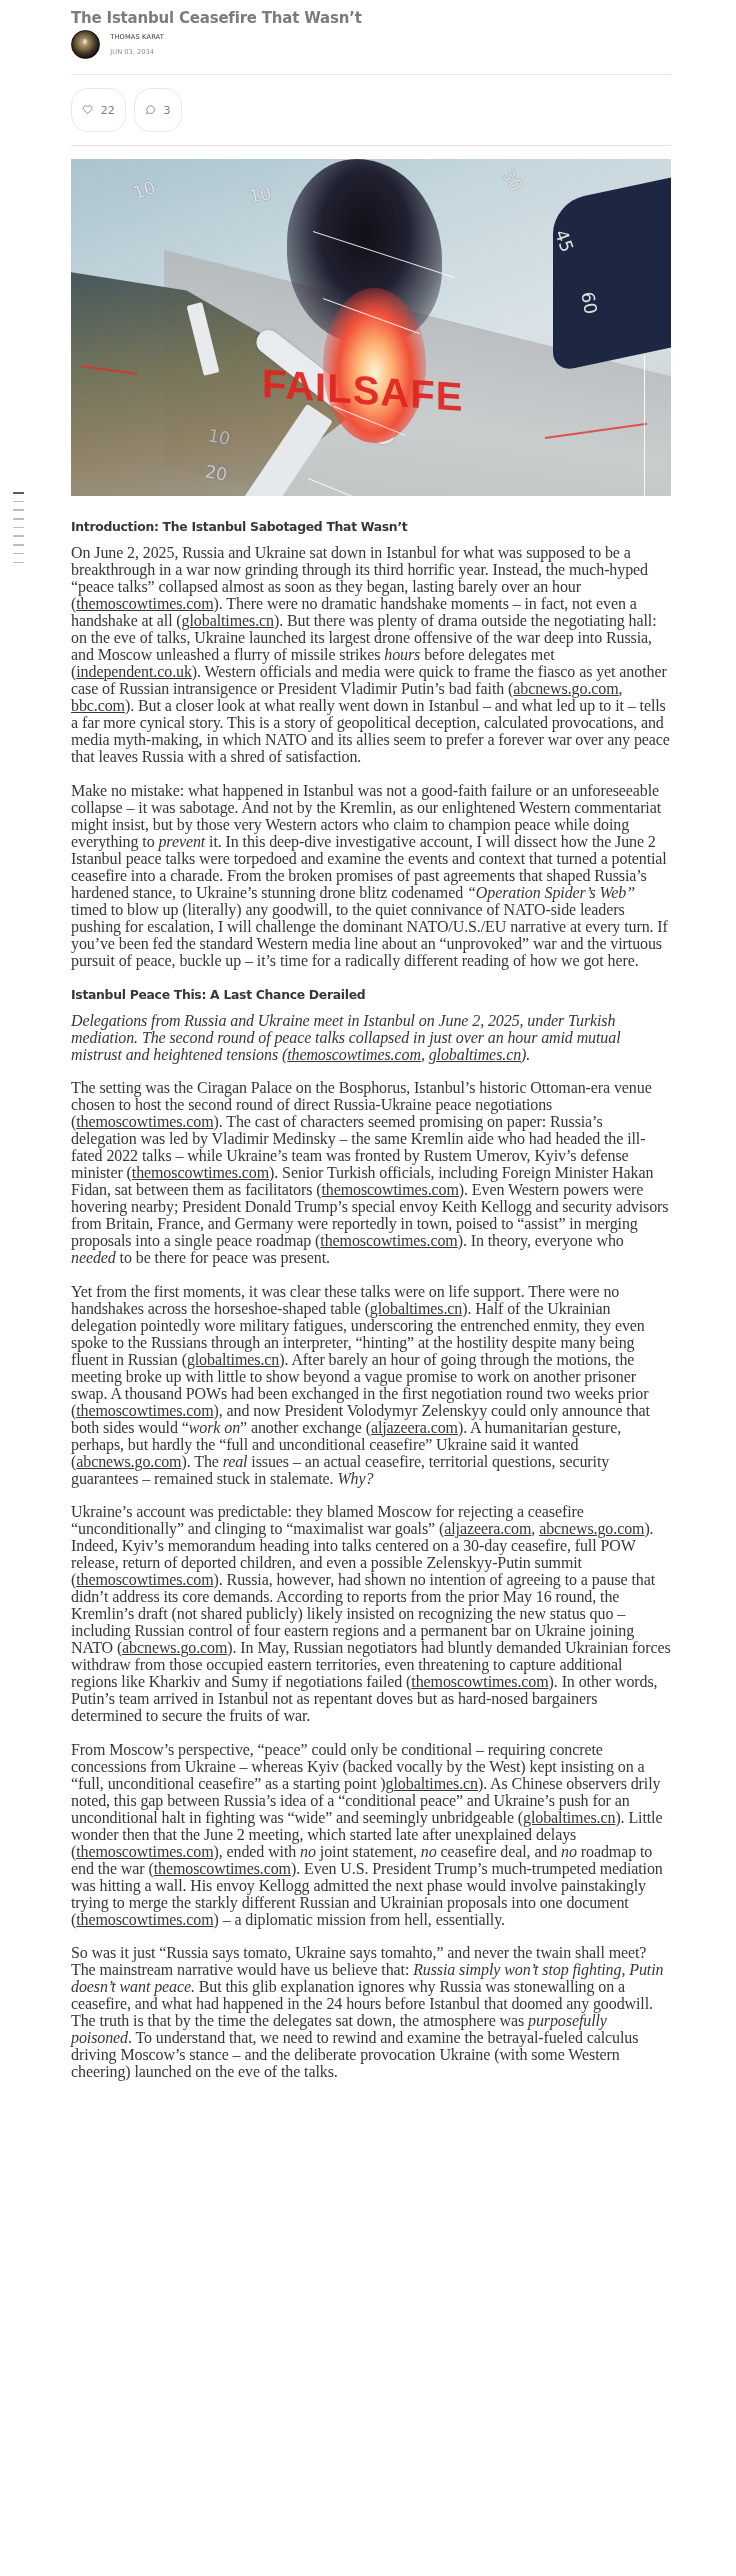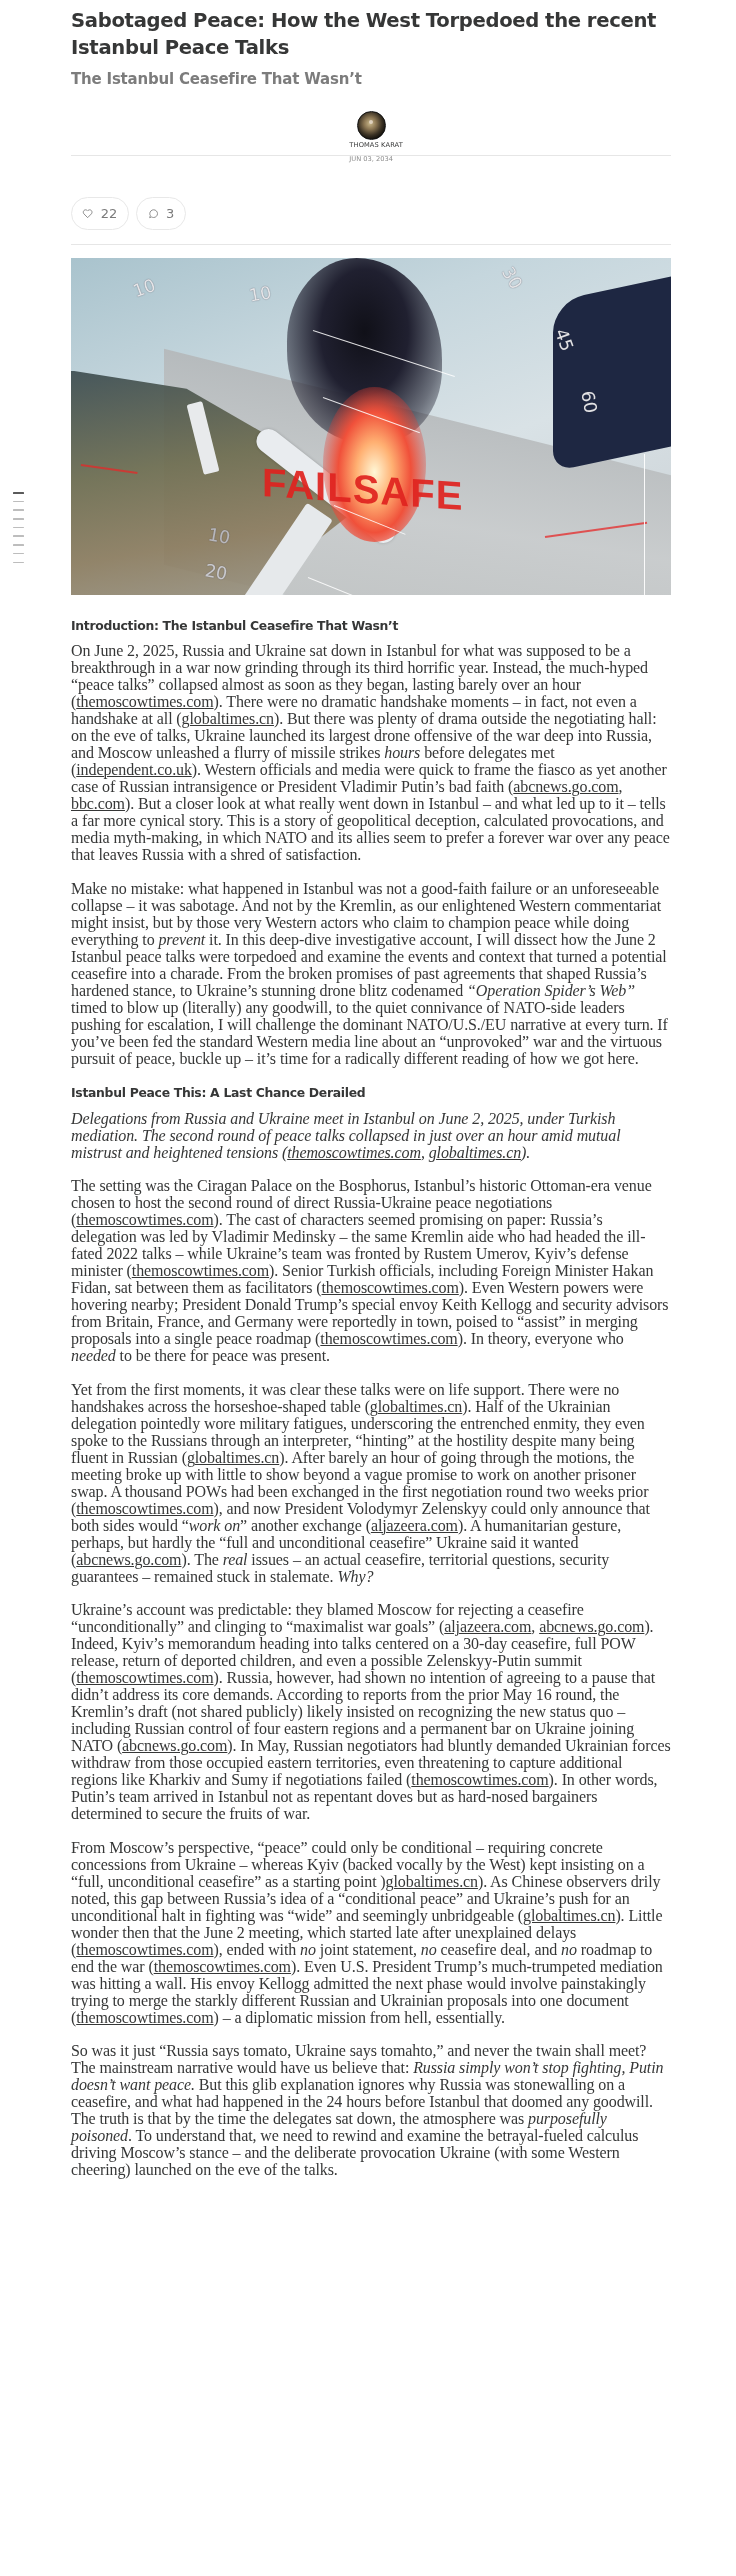--- a/index.html
+++ b/index.html
@@ -47,23 +47,22 @@
     font-family: "DejaVu Sans", "Liberation Sans", sans-serif;
     font-size: 15px;
     line-height: 15.5px;
     color: #7c7c7c;
     margin-top: 11.3px;
     letter-spacing: -0.2px;
   }
   .byline {
     display: flex;
     align-items: center;
-    margin-top: 23px;
+    margin-top: 3px;
     height: 30px;
-    flex-direction: column;
   }
   .avatar {
     width: 29px;
     height: 29px;
     border-radius: 50%;
     background: radial-gradient(circle at 45% 42%, #c9b78a 0%, #8a7552 28%, #3b3224 55%, #0d0b08 78%);
     border: 1px solid #111;
     flex-shrink: 0;
     position: relative;
     overflow: hidden;
@@ -98,32 +97,31 @@
     background: #e6e6e6;
     width: 600px;
   }
   .divider.top { margin-top: 14.4px; }
   .actions {
     display: flex;
     gap: 7.7px;
     padding: 13.4px 0 13.4px 0;
   }
   .pill {
-    height: 33px;
+    height: 44px;
     border: 0.5px solid #e8e8e8;
     border-radius: 16.5px;
     display: flex;
     align-items: center;
     padding: 0 10.3px;
     font-family: "DejaVu Sans", "Liberation Sans", sans-serif;
-    font-size: 13px;
+    font-size: 11px;
     color: #7b7b7b;
     cursor: pointer;
     background: #fff;
-    margin-top: 28px;
   }
   .pill svg { width: 11.3px; height: 11.3px; margin-right: 7.2px; }
   .hero {
     margin-top: 13.4px;
     width: 600px;
     height: 337px;
     position: relative;
     overflow: hidden;
     background: linear-gradient(160deg, #a9c3cd 0%, #c5d6dd 30%, #d9e2e6 60%, #c9cfd3 100%);
   }
@@ -262,21 +260,20 @@
     <div class="toc-dash"></div>
     <div class="toc-dash"></div>
     <div class="toc-dash"></div>
     <div class="toc-dash"></div>
     <div class="toc-dash"></div>
     <div class="toc-dash"></div>
     <div class="toc-dash"></div>
   </nav>
 
 <article class="post">
-  <h1 class="post-title">Sabotaged Peace: How the West Torpedoed the recent Istanbul Peace Talks</h1>
   <h3 class="post-subtitle">The Istanbul Ceasefire That Wasn’t</h3>
 
   <div class="byline">
     <div class="avatar"></div>
     <div class="byline-text">
       <div class="author-name">THOMAS KARAT</div>
       <div class="post-date">JUN 03, 2034</div>
     </div>
   </div>
 
@@ -319,21 +316,21 @@
     <span class="hud" style="left:178px;top:26px;transform:rotate(-10deg);">10</span>
     <span class="hud" style="left:430px;top:10.3px;transform:rotate(60deg);">30</span>
     <span class="hud" style="left:482px;top:72px;transform:rotate(70deg);">45</span>
     <span class="hud" style="left:507px;top:134px;transform:rotate(80deg);">60</span>
     <span class="hud" style="left:137px;top:268px;transform:rotate(10deg);color:rgba(255,255,255,0.6);">10</span>
     <span class="hud" style="left:134px;top:304px;transform:rotate(10deg);color:rgba(255,255,255,0.7);">20</span>
     <div class="failsafe">FAILSAFE</div>
   </figure>
 
   <div class="article-body" id="article-body">
-    <h2 class="section-heading">Introduction: The Istanbul Ceasefire That Wasn’t</h2>
+    <h2 class="section-heading">Introduction: The Istanbul Sabotaged That Wasn’t</h2>
     <p class="para">On June 2, 2025, Russia and Ukraine sat down in Istanbul for what was supposed to be a breakthrough in a war now grinding through its third horrific year. Instead, the much-hyped “peace talks” collapsed almost as soon as they began, lasting barely over an hour (<a href="#">themoscowtimes.com</a>). There were no dramatic handshake moments – in fact, not even a handshake at all (<a href="#">globaltimes.cn</a>). But there was plenty of drama outside the negotiating hall: on the eve of talks, Ukraine launched its largest drone offensive of the war deep into Russia, and Moscow unleashed a flurry of missile strikes <em>hours</em> before delegates met (<a href="#">independent.co.uk</a>). Western officials and media were quick to frame the fiasco as yet another case of Russian intransigence or President Vladimir Putin’s bad faith (<a href="#">abcnews.go.com</a>, <a href="#">bbc.com</a>). But a closer look at what really went down in Istanbul – and what led up to it – tells a far more cynical story. This is a story of geopolitical deception, calculated provocations, and media myth-making, in which NATO and its allies seem to prefer a forever war over any peace that leaves Russia with a shred of satisfaction.</p>
     <p class="para">Make no mistake: what happened in Istanbul was not a good-faith failure or an unforeseeable collapse – it was sabotage. And not by the Kremlin, as our enlightened Western commentariat might insist, but by those very Western actors who claim to champion peace while doing everything to <em>prevent</em> it. In this deep-dive investigative account, I will dissect how the June 2 Istanbul peace talks were torpedoed and examine the events and context that turned a potential ceasefire into a charade. From the <b>broken promises</b> of past agreements that shaped Russia’s hardened stance, to Ukraine’s stunning drone blitz codenamed <em>“Operation Spider’s Web”</em> timed to blow up (literally) any goodwill, to the <b>quiet connivance</b> of NATO-side leaders pushing for escalation, I will challenge the dominant NATO/U.S./EU narrative at every turn. If you’ve been fed the standard Western media line about an “unprovoked” war and the virtuous pursuit of peace, buckle up – it’s time for a radically different reading of how we got here.</p>
 
     <h2 class="section-heading h2">Istanbul Peace This: A Last Chance Derailed</h2>
     <p class="para lede">Delegations from Russia and Ukraine meet in Istanbul on June 2, 2025, under Turkish mediation. The second round of peace talks collapsed in just over an hour amid mutual mistrust and heightened tensions (<a href="#">themoscowtimes.com</a>, <a href="#">globaltimes.cn</a>).</p>
     <p class="para">The setting was the Ciragan Palace on the Bosphorus, Istanbul’s historic Ottoman-era venue chosen to host the second round of direct Russia-Ukraine peace negotiations (<a href="#">themoscowtimes.com</a>). The cast of characters seemed promising on paper: Russia’s delegation was led by Vladimir Medinsky – the same Kremlin aide who had headed the ill-fated 2022 talks – while Ukraine’s team was fronted by Rustem Umerov, Kyiv’s defense minister (<a href="#">themoscowtimes.com</a>). Senior Turkish officials, including Foreign Minister Hakan Fidan, sat between them as facilitators (<a href="#">themoscowtimes.com</a>). Even Western powers were hovering nearby; President Donald Trump’s special envoy Keith Kellogg and security advisors from Britain, France, and Germany were reportedly in town, poised to “assist” in merging proposals into a single peace roadmap (<a href="#">themoscowtimes.com</a>). In theory, everyone who <em>needed</em> to be there for peace was present.</p>
     <p class="para">Yet from the first moments, it was clear these talks were on life support. There were no handshakes across the horseshoe-shaped table (<a href="#">globaltimes.cn</a>). Half of the Ukrainian delegation pointedly wore military fatigues, underscoring the entrenched enmity, they even spoke to the Russians through an interpreter, “hinting” at the hostility despite many being fluent in Russian (<a href="#">globaltimes.cn</a>). After barely an hour of going through the motions, the meeting broke up with little to show beyond a vague promise to work on another prisoner swap. A thousand POWs had been exchanged in the first negotiation round two weeks prior (<a href="#">themoscowtimes.com</a>), and now President Volodymyr Zelenskyy could only announce that both sides would “<em>work on</em>” another exchange (<a href="#">aljazeera.com</a>). A humanitarian gesture, perhaps, but hardly the “<b>full and unconditional ceasefire</b>” Ukraine said it wanted (<a href="#">abcnews.go.com</a>). The <em>real</em> issues – an actual ceasefire, territorial questions, security guarantees – remained stuck in stalemate. <em>Why?</em></p>
     <p class="para">Ukraine’s account was predictable: they blamed Moscow for rejecting a ceasefire “unconditionally” and clinging to “<b>maximalist war goals</b>” (<a href="#">aljazeera.com</a>, <a href="#">abcnews.go.com</a>). Indeed, Kyiv’s memorandum heading into talks centered on a <b>30-day ceasefire</b>, full POW release, return of deported children, and even a possible Zelenskyy-Putin summit (<a href="#">themoscowtimes.com</a>). Russia, however, had shown no intention of agreeing to a pause that didn’t address its core demands. According to reports from the prior May 16 round, the Kremlin’s draft (not shared publicly) likely insisted on recognizing the new status quo – including Russian control of four eastern regions and a permanent bar on Ukraine joining NATO (<a href="#">abcnews.go.com</a>). In May, Russian negotiators had bluntly demanded Ukrainian forces withdraw from those occupied eastern territories, even <b>threatening to capture</b> additional regions like Kharkiv and Sumy if negotiations failed (<a href="#">themoscowtimes.com</a>). In other words, Putin’s team arrived in Istanbul not as repentant doves but as hard-nosed bargainers determined to secure the fruits of war.</p>
     <p class="para">From Moscow’s perspective, “<b>peace</b>” could only be <b>conditional</b> – requiring concrete concessions from Ukraine – whereas Kyiv (backed vocally by the West) kept insisting on a “<b>full, unconditional ceasefire</b>” as a starting point )<a href="#">globaltimes.cn</a>). As Chinese observers drily noted, this gap between Russia’s idea of a “conditional peace” and Ukraine’s push for an <b>unconditional</b> halt in fighting was “<b>wide</b>” and seemingly unbridgeable (<a href="#">globaltimes.cn</a>). Little wonder then that the June 2 meeting, which <b>started late</b> after unexplained delays (<a href="#">themoscowtimes.com</a>), ended with <em>no</em> joint statement, <em>no</em> ceasefire deal, and <em>no</em> roadmap to end the war (<a href="#">themoscowtimes.com</a>). Even U.S. President Trump’s much-trumpeted mediation was hitting a wall. His envoy Kellogg admitted the next phase would involve painstakingly trying to merge the starkly different Russian and Ukrainian proposals into one document (<a href="#">themoscowtimes.com</a>) – a diplomatic mission from hell, essentially.</p>
     <p class="para">So was it just “Russia says tomato, Ukraine says tomahto,” and never the twain shall meet? The mainstream narrative would have us believe that: <em>Russia simply won’t stop fighting, Putin doesn’t want peace.</em> But this glib explanation ignores <b>why</b> Russia was stonewalling on a ceasefire, and <b>what</b> had happened in the 24 hours before Istanbul that doomed any goodwill. The truth is that by the time the delegates sat down, the atmosphere was <em>purposefully poisoned</em>. To understand that, we need to rewind and examine the betrayal-fueled calculus driving Moscow’s stance – and the deliberate provocation Ukraine (with some Western cheering) launched on the eve of the talks.</p>

